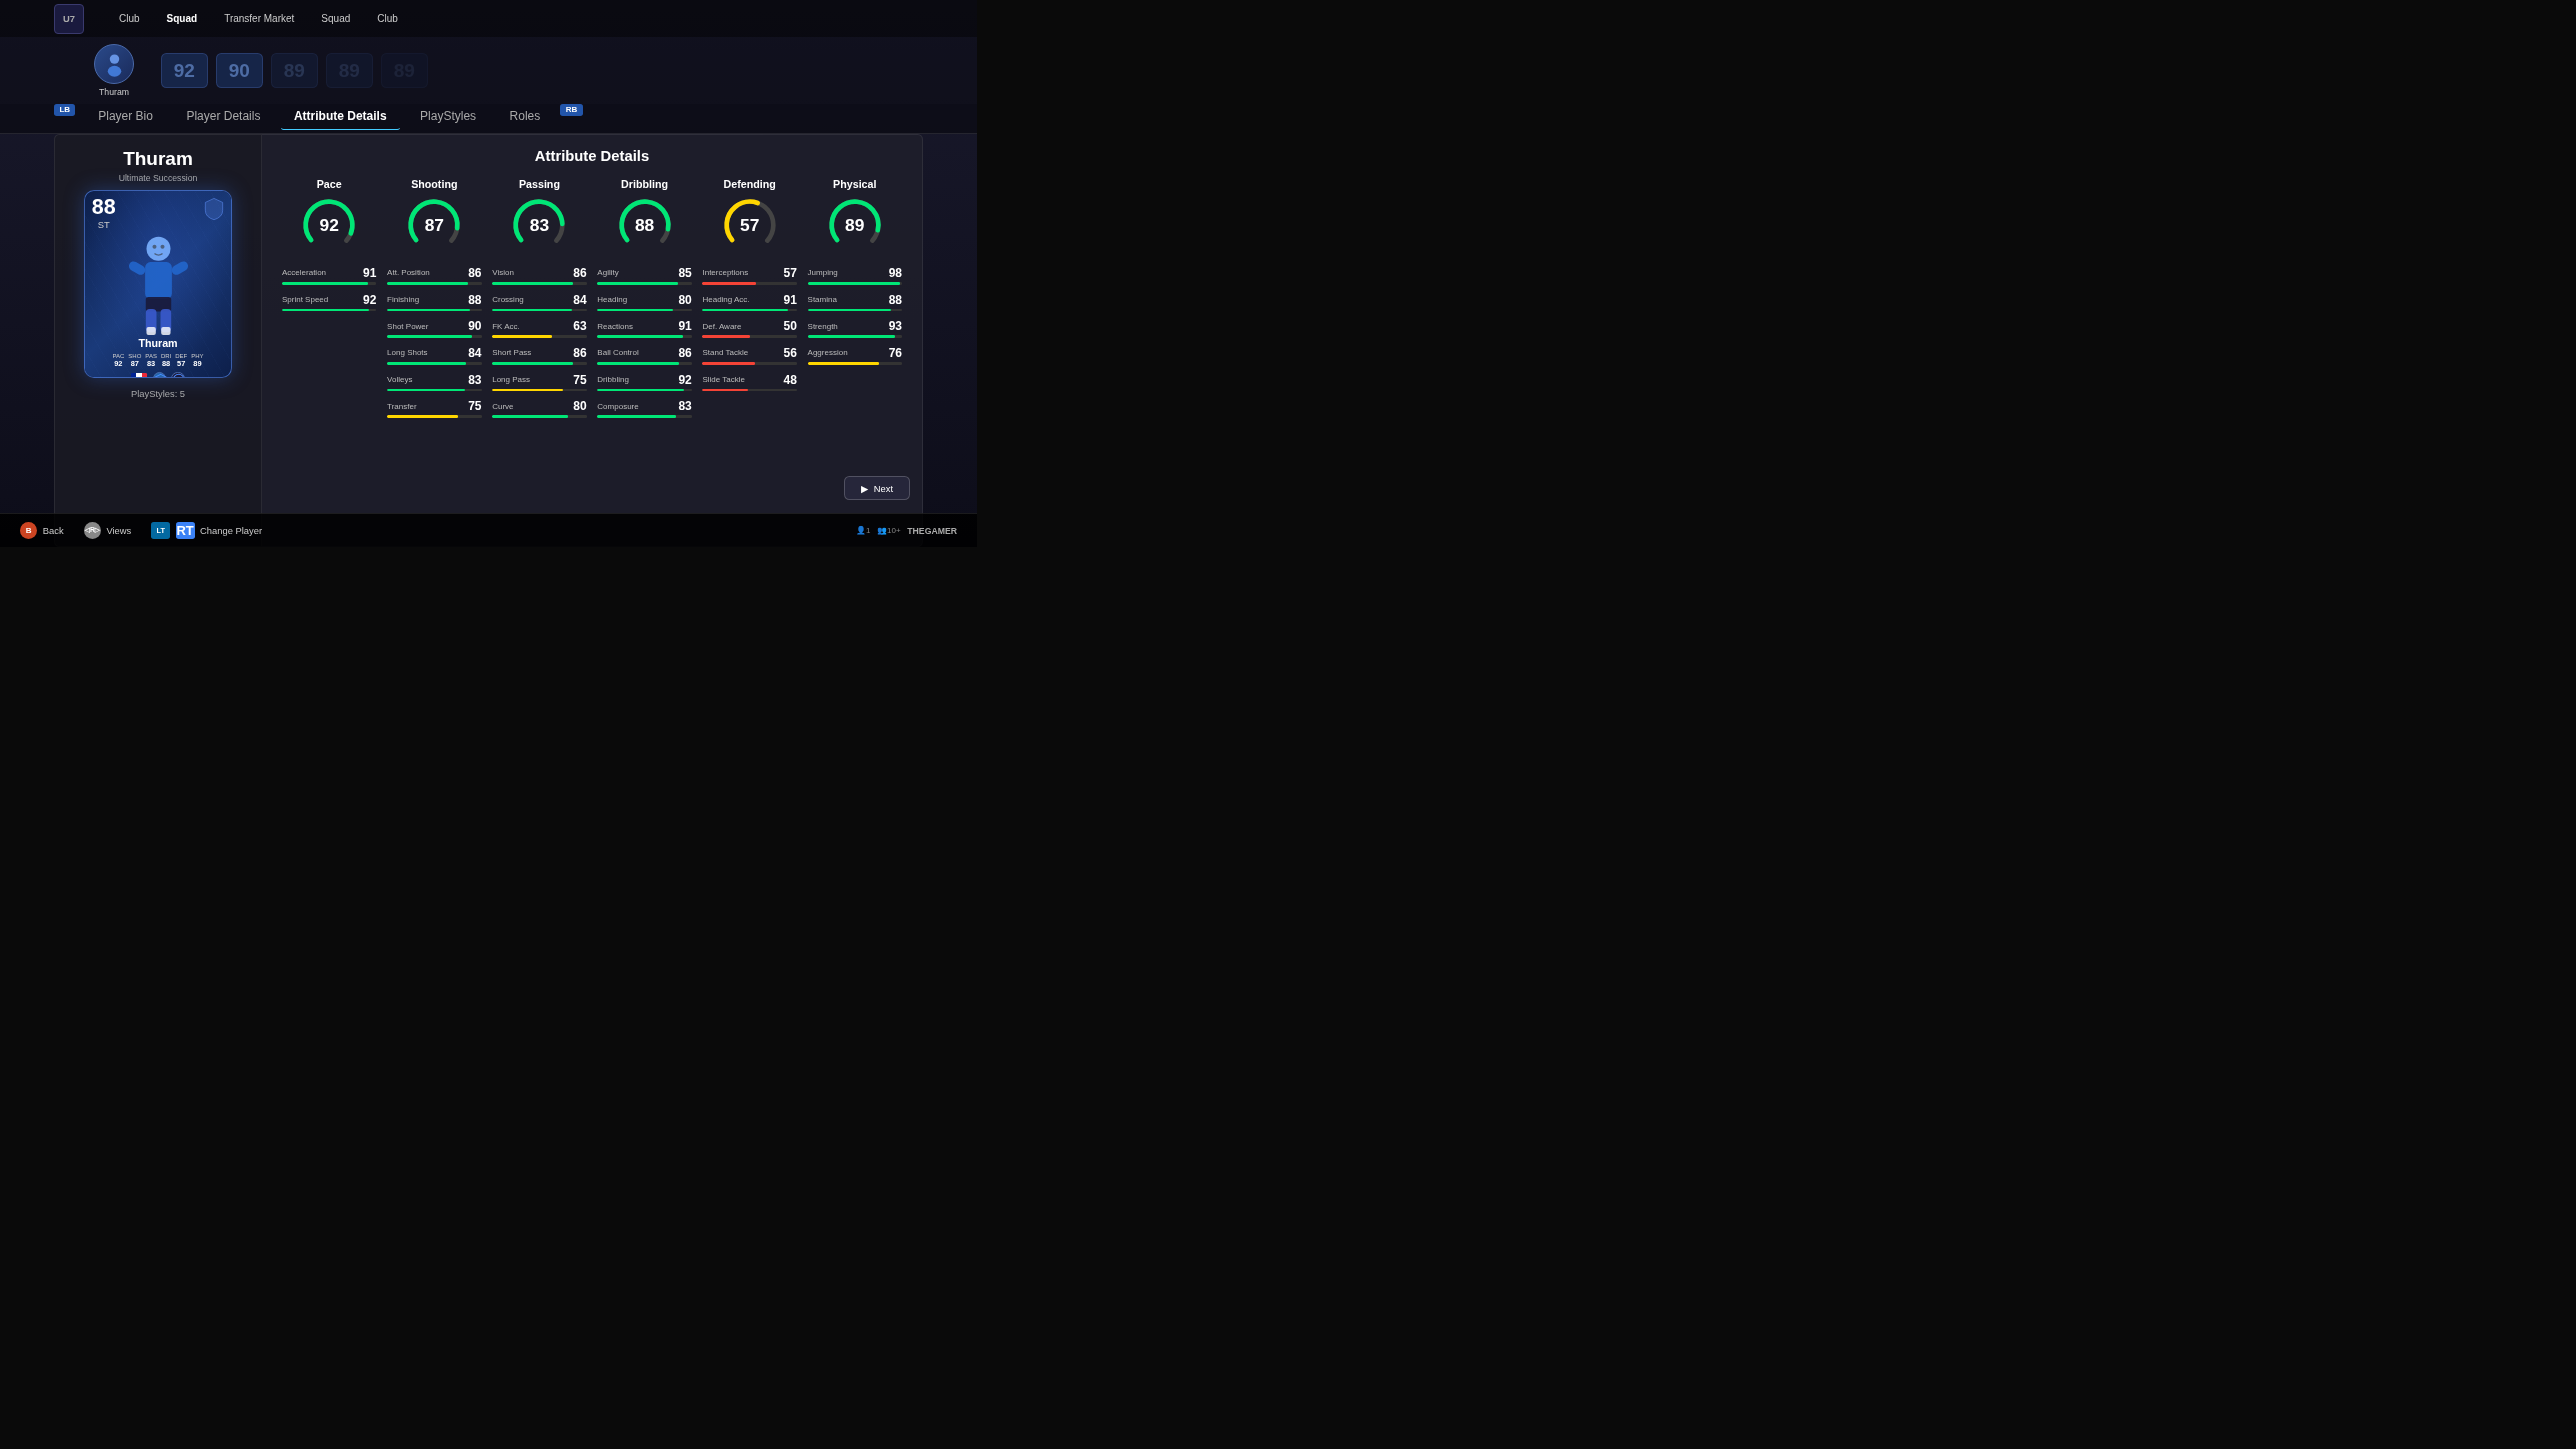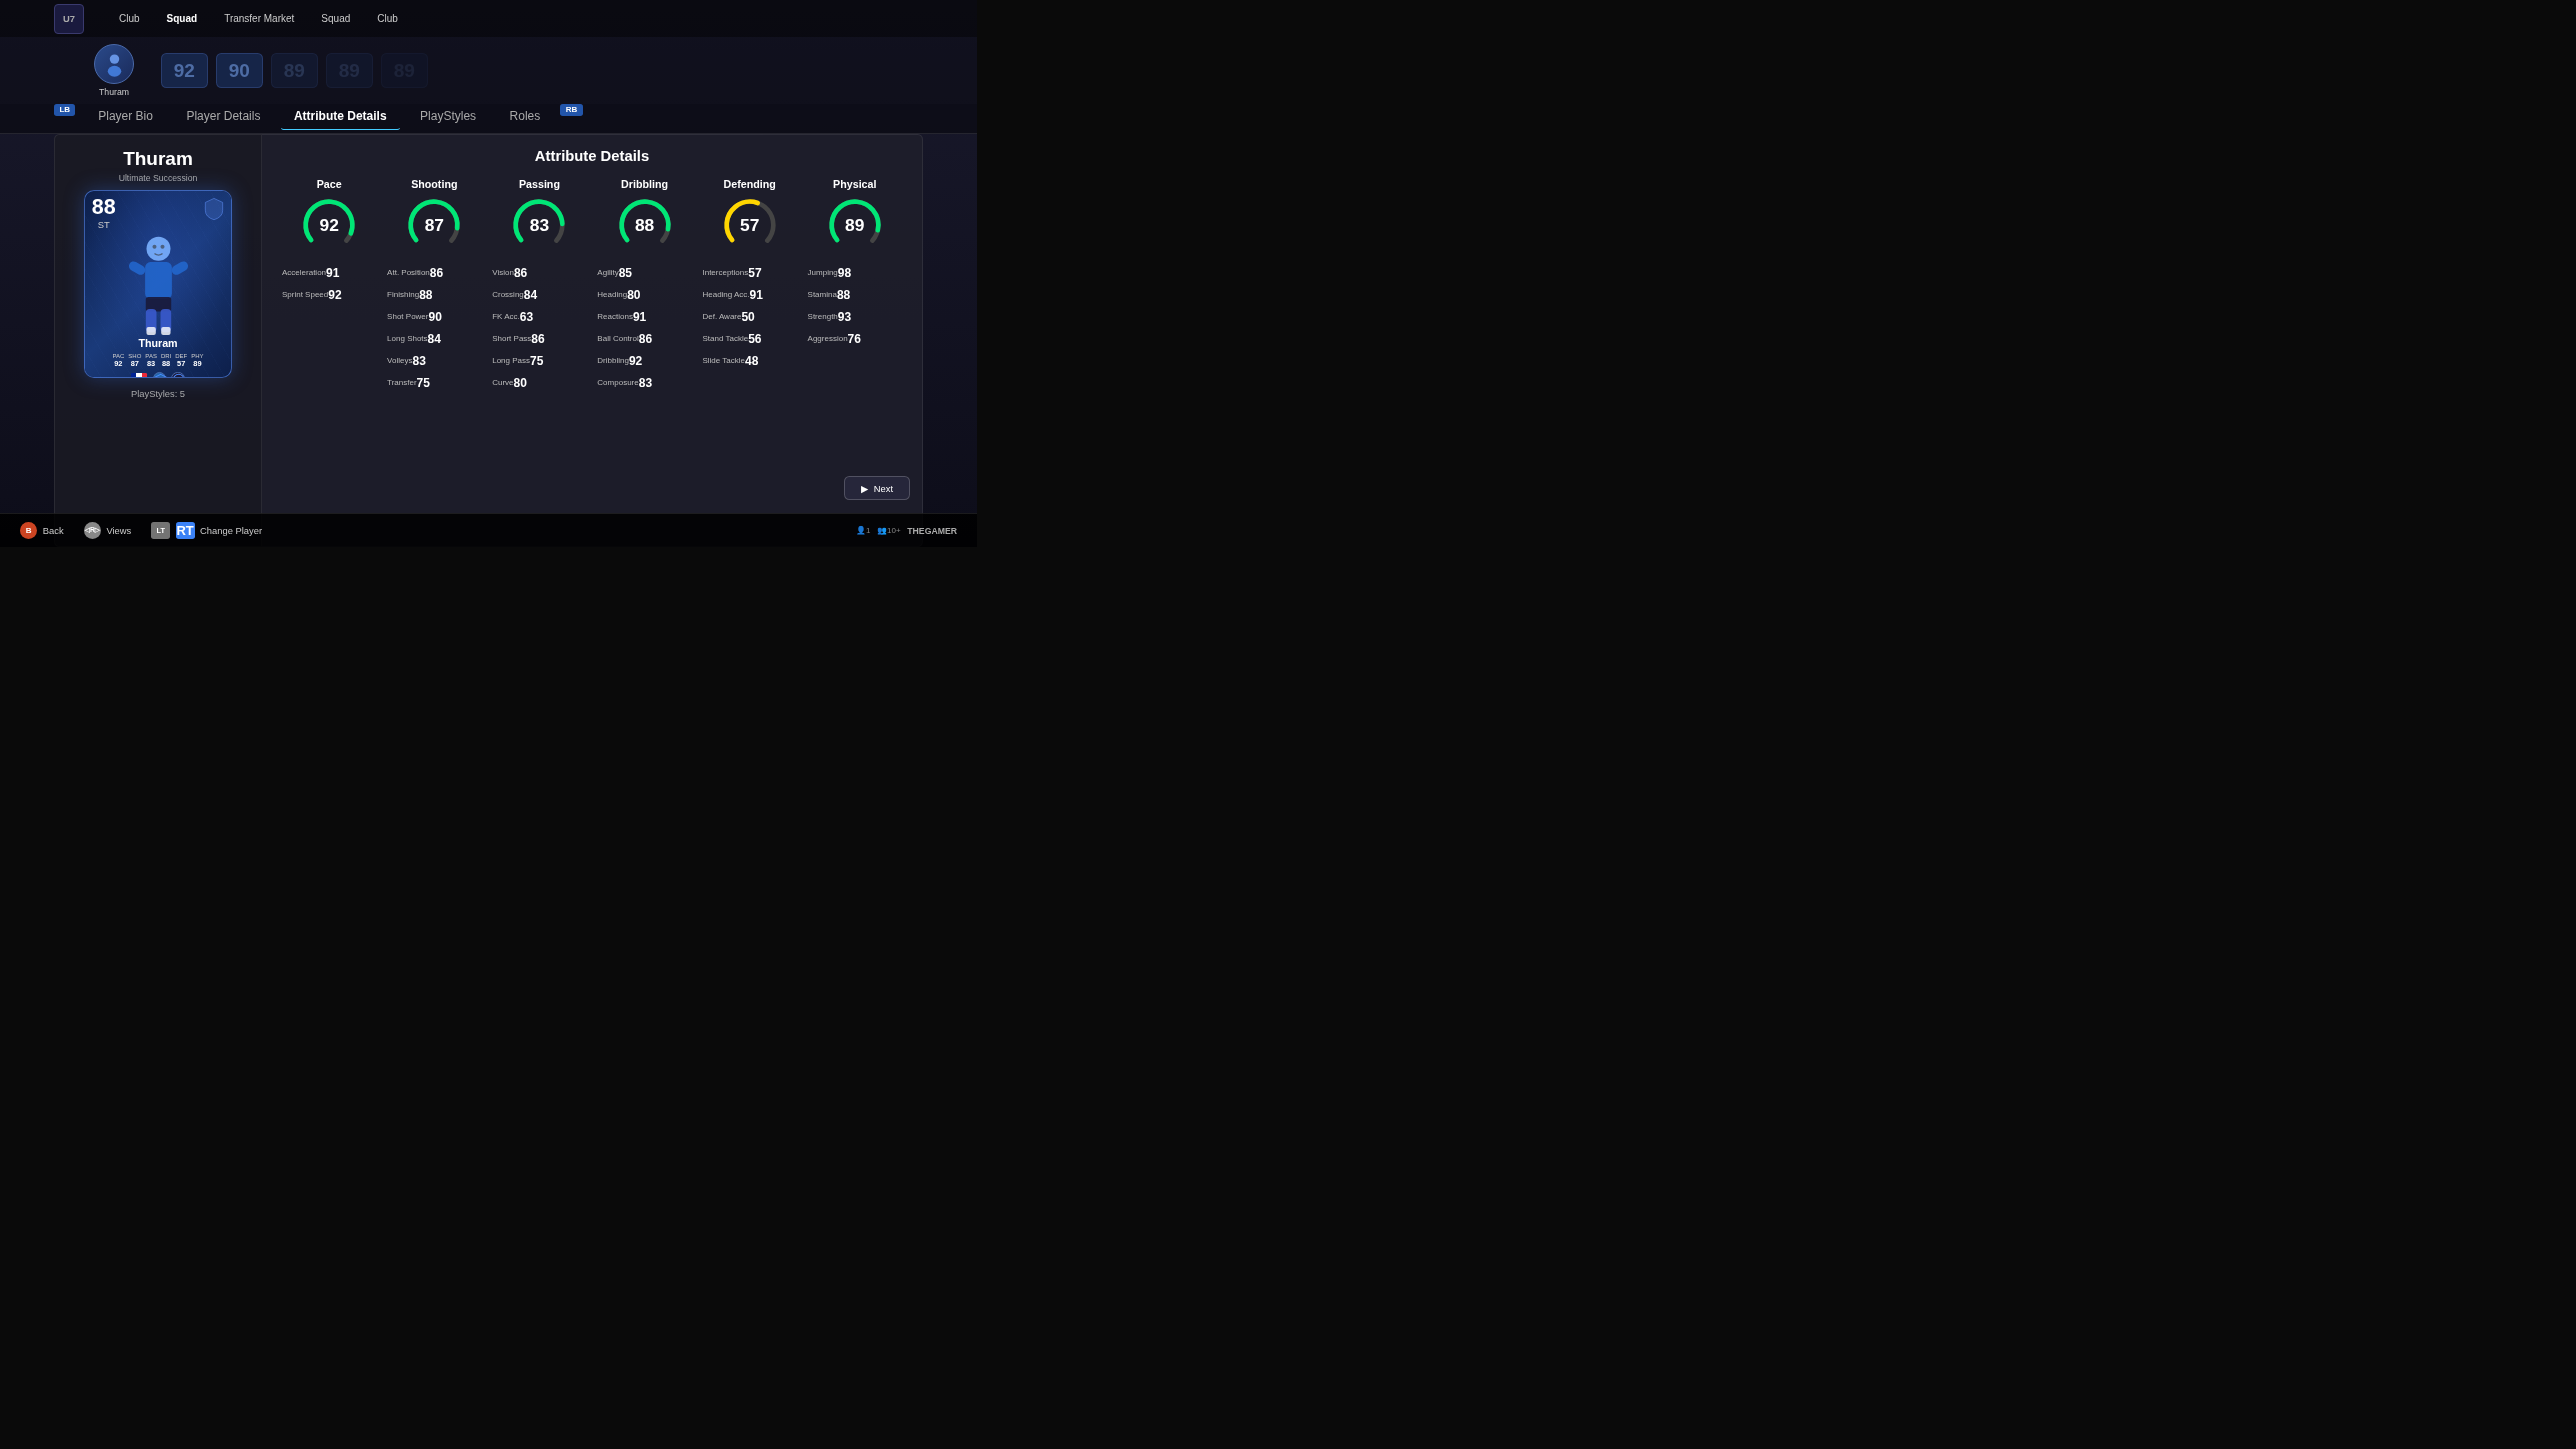--- a/index.html
+++ b/index.html
@@ -351,20 +351,21 @@
     
     .attr-rows {
       width: 100%;
       display: flex;
       flex-direction: column;
       gap: 8px;
     }
 
     .attr-row {
       display: flex;
+      flex-direction: column;
       gap: 2px;
     }
 
     .attr-row-header {
       display: flex;
       justify-content: space-between;
       align-items: center;
     }
 
     .attr-label {
@@ -420,21 +421,21 @@
       border-radius: 50%;
       display: flex;
       align-items: center;
       justify-content: center;
       font-weight: bold;
       font-size: 8px;
     }
 
     .btn-b { background: #cc4422; color: #fff; }
     .btn-r { background: #888; color: #fff; }
-    .btn-lt { background: #737373; color: #fff; border-radius: 2.7px; width: 19px; font-size: 7.4px; }
+    .btn-lt { background: #0369a1; color: #fff; border-radius: 2.7px; width: 19px; font-size: 7.4px; }
     .btn-rt { background: #3b82f6; color: #fff; border-radius: 2.7px; width: 19px; font-size: 13px; }
 
     .bottom-right {
       margin-left: auto;
       display: flex;
       align-items: center;
       gap: 6.7px;
       font-size: 8px;
       color: #888;
     }

